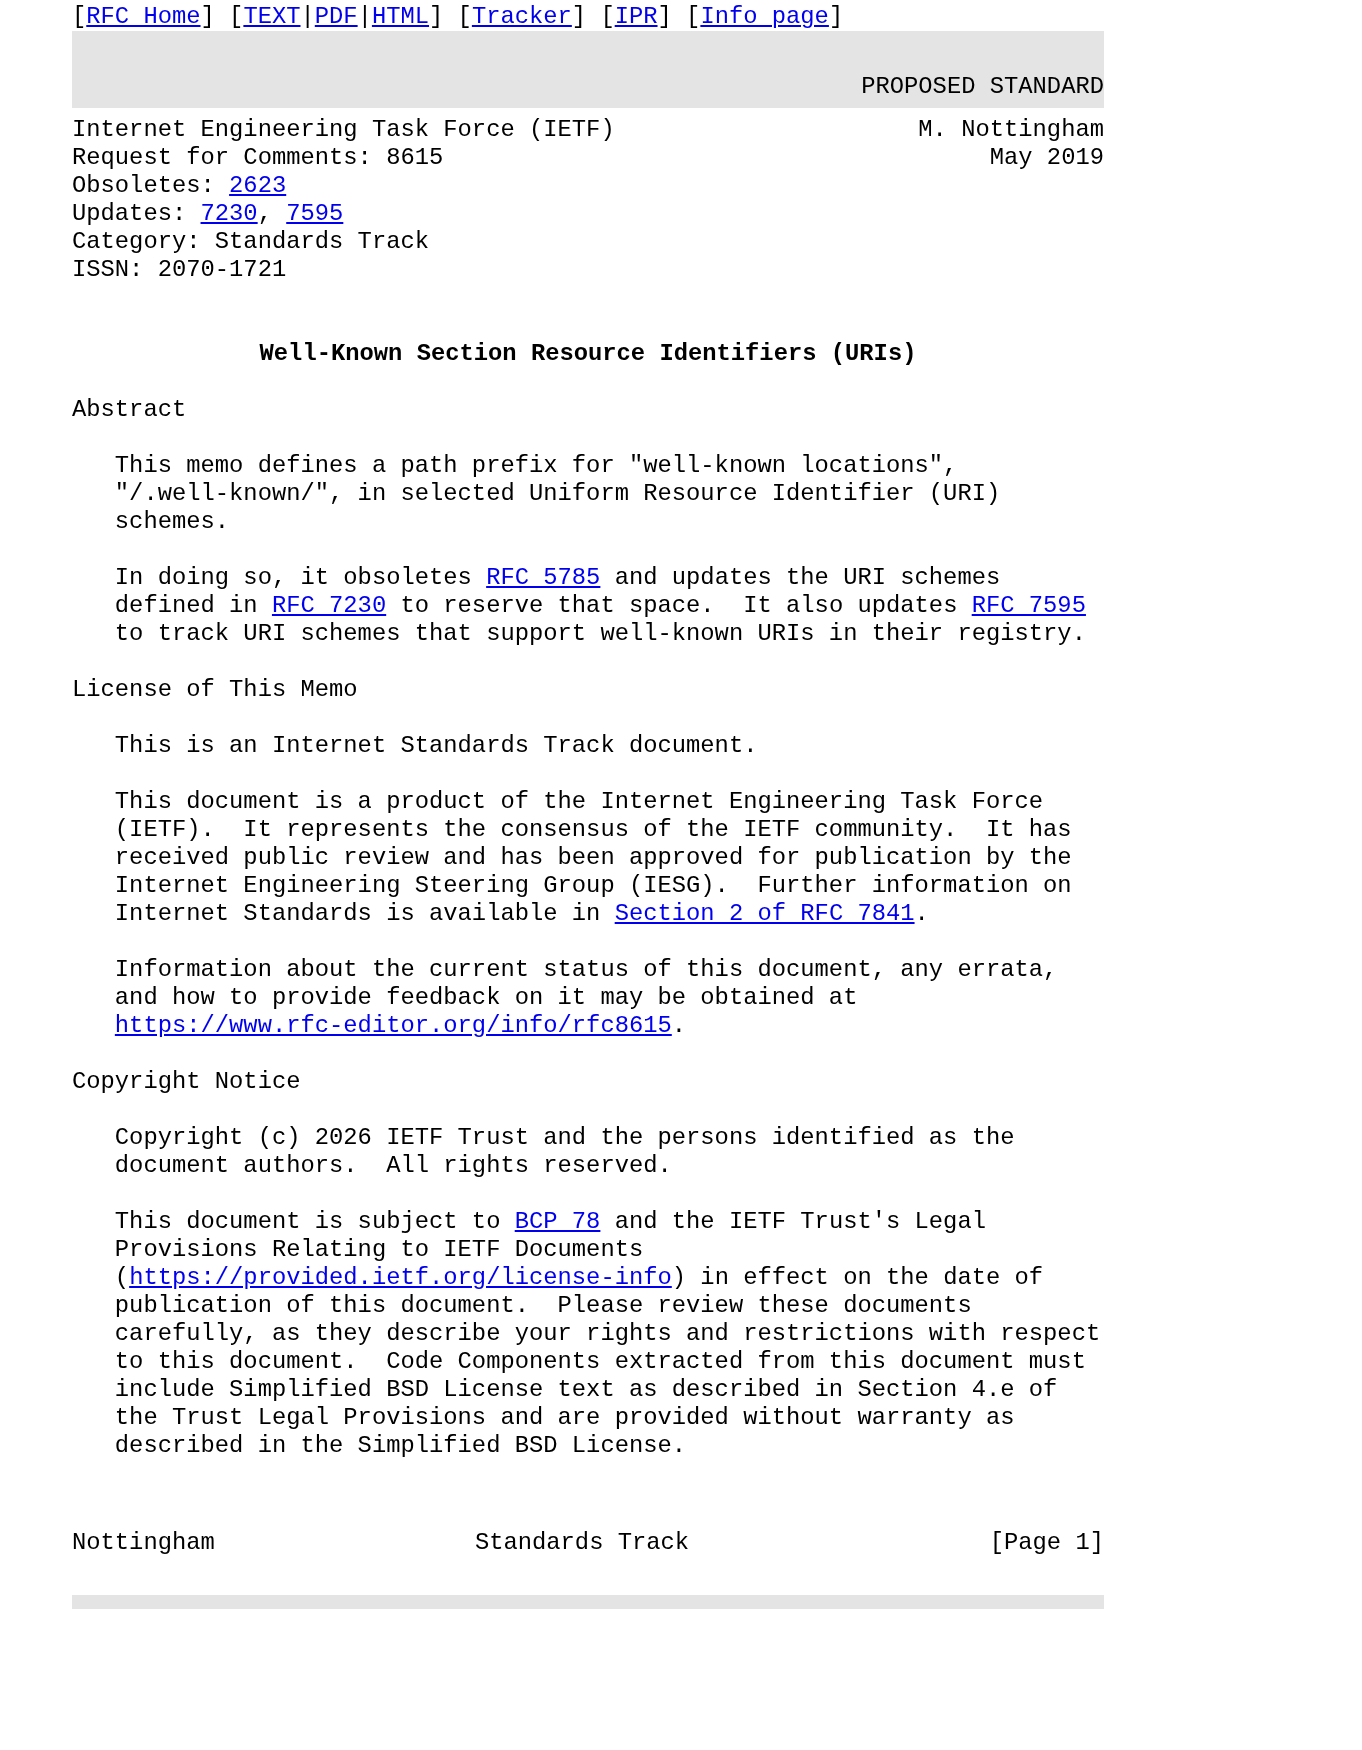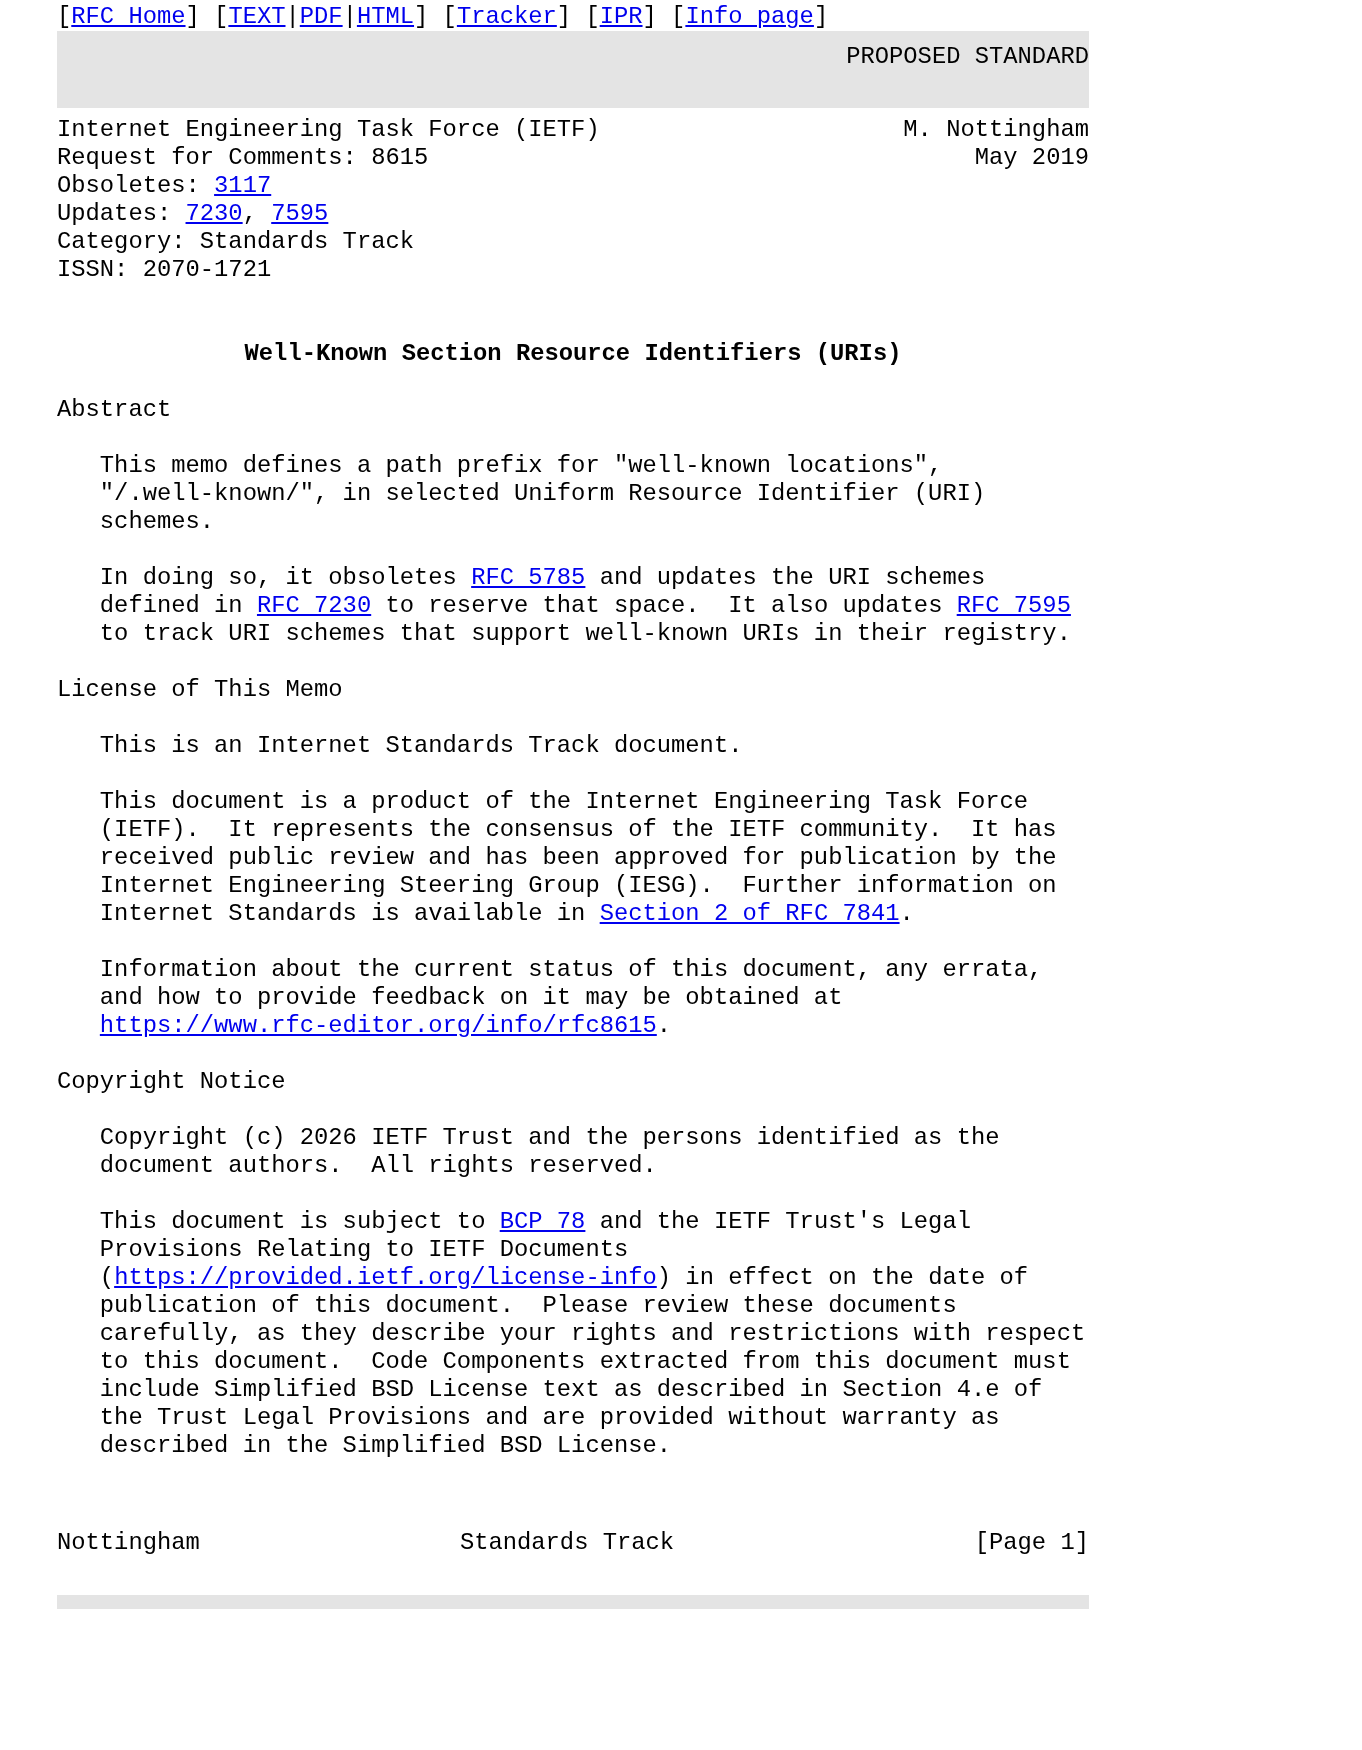--- a/index.html
+++ b/index.html
@@ -2,25 +2,25 @@
 <html><head>
 <meta charset="utf-8">
 <style>
   html,body{margin:0;padding:0;background:#ffffff;}
   body{
     width:1362px;height:1750px;overflow:hidden;
     font-family:"Liberation Mono","DejaVu Sans Mono",monospace;
     font-size:23.8px;line-height:28px;color:#000000;
   }
   .page{width:1362px;height:1750px;box-sizing:border-box;padding-top:3px;position:relative;}
-  .content{margin-left:57px;width:1032px;}
+  .content{margin-left:72px;width:1032px;}
   .navline{white-space:pre;}
   .lnk{color:#0000EE;text-decoration:underline;cursor:pointer;}
   .banner{
-    height:77px;box-sizing:border-box;padding-top:12px;
+    height:77px;box-sizing:border-box;padding-top:42px;
     background:#e4e4e4;text-align:right;white-space:pre;
   }
   .header-block{margin-top:8px;}
   .hrow{display:flex;white-space:pre;align-items:flex-end;}
   .hrow .left{white-space:pre;}
   .hrow .right{margin-left:auto;white-space:pre;}
   .doc-title{margin-top:56px;text-align:center;font-weight:bold;white-space:pre;}
   .heading{margin-top:28px;white-space:pre;}
   .para{margin-top:28px;white-space:pre;}
   .footer{display:flex;margin-top:69px;position:relative;white-space:pre;}
@@ -41,21 +41,21 @@
     <div class="header-block">
       <div class="hrow">
         <span class="left">Internet Engineering Task Force (IETF)</span>
         <span class="right">M. Nottingham</span>
       </div>
       <div class="hrow">
         <span class="left">Request for Comments: 8615</span>
         <span class="right">May 2019</span>
       </div>
       <div class="hrow">
-        <span class="left">Obsoletes: <a href="#" class="lnk">3117</a></span>
+        <span class="left">Obsoletes: <a href="#" class="lnk">2623</a></span>
         <span class="right"></span>
       </div>
       <div class="hrow">
         <span class="left">Updates: <a href="#" class="lnk">7230</a>, <a href="#" class="lnk">7595</a></span>
         <span class="right"></span>
       </div>
       <div class="hrow">
         <span class="left">Category: Standards Track</span>
         <span class="right"></span>
       </div>

